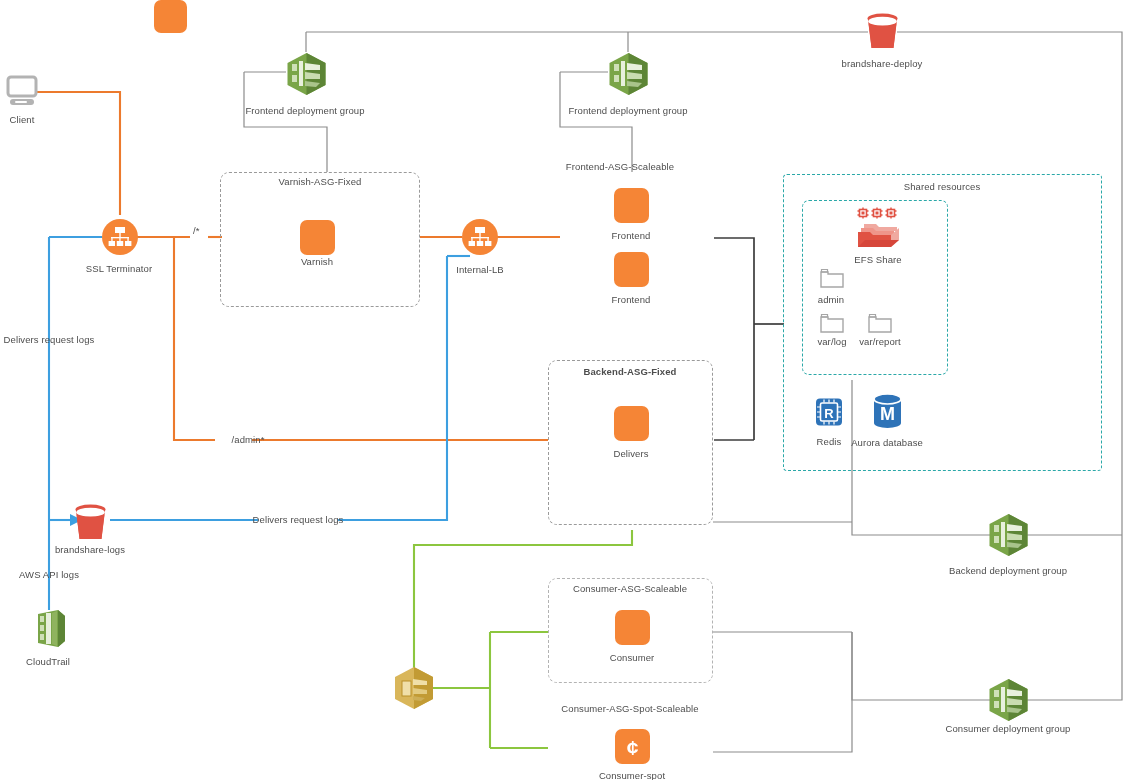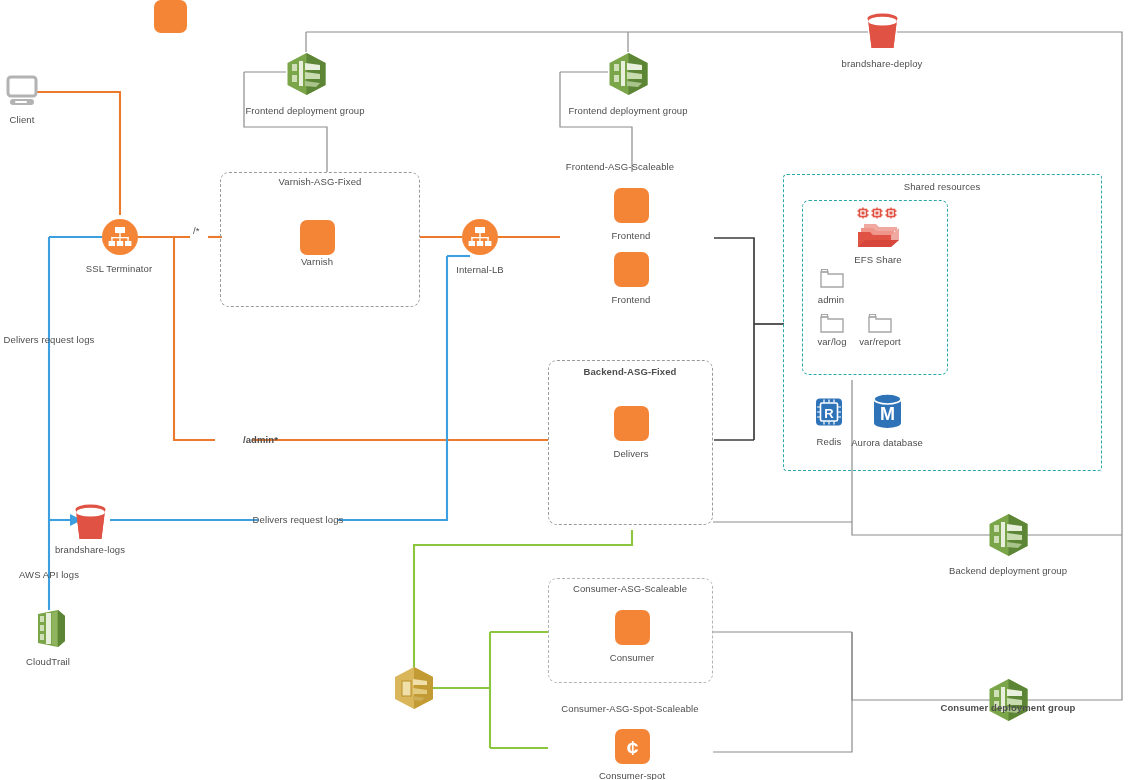--- a/index.html
+++ b/index.html
@@ -195,21 +195,21 @@
       <path d="M20.5 1 L39.5 11 V33 L20.5 43 L1.5 33 V11 Z" fill="#7aa548"></path>
       <path d="M20.5 1 L39.5 11 V33 L20.5 43 Z" fill="#5d8536"></path>
       <rect x="6" y="12" width="5" height="7" fill="#cfe0b8"></rect>
       <rect x="6" y="23" width="5" height="7" fill="#cfe0b8"></rect>
       <rect x="13" y="9" width="4" height="25" fill="#e8f0dd"></rect>
       <path d="M19 11 L34 13 L34 18 L19 18 Z" fill="#e8f0dd"></path>
       <path d="M19 20 L34 22 L34 27 L19 27 Z" fill="#c9dcb0"></path>
       <path d="M19 29 L34 31 L30 35 L19 34 Z" fill="#a9c48b"></path>
     </svg>
   </div>
-  <div class="lbl ctr" style="left:1008px;top:702px;width:260px;font-weight:bold;">Consumer deployment group</div>
+  <div class="lbl ctr" style="left:1008px;top:723px;width:260px;">Consumer deployment group</div>
 
   <div class="ec2" style="left:300px;top:220px;width:35px;height:35px;"></div>
   <div class="lbl ctr" style="left:317px;top:256px;width:140px;">Varnish</div>
 
   <div class="lbl ctr" style="left:620px;top:161px;width:220px;">Frontend-ASG-Scaleable</div>
 
   <div class="ec2" style="left:614px;top:188px;width:35px;height:35px;"></div>
   <div class="lbl ctr" style="left:631px;top:230px;width:140px;">Frontend</div>
   <div class="ec2" style="left:614px;top:252px;width:35px;height:35px;"></div>
   <div class="lbl ctr" style="left:631px;top:294px;width:140px;">Frontend</div>
@@ -327,18 +327,18 @@
     <svg width="31" height="36" viewBox="0 0 31 36">
       <path d="M2 6 v24 a13.5 5 0 0 0 27 0 V6 Z" fill="#2e73b8"></path>
       <ellipse cx="15.5" cy="6" rx="13.5" ry="5" fill="#2e73b8"></ellipse>
       <ellipse cx="15.5" cy="6" rx="13.5" ry="5" fill="none" stroke="#ffffff" stroke-width="1.6"></ellipse>
       <text x="15.5" y="27" font-family="'Liberation Sans',sans-serif" font-size="18" font-weight="bold" fill="#ffffff" text-anchor="middle">M</text>
     </svg>
   </div>
   <div class="lbl ctr" style="left:887px;top:437px;width:150px;">Aurora database</div>
 
   <div class="lbl" style="left:193px;top:225px;width:30px;text-align:left;">/*</div>
-  <div class="lbl" style="left:218px;top:434px;width:60px;text-align:right;font-weight:bold;">/admin*</div>
+  <div class="lbl" style="left:218px;top:434px;width:60px;text-align:center;">/admin*</div>
   <div class="lbl ctr" style="left:49px;top:334px;width:180px;">Delivers request logs</div>
   <div class="lbl ctr" style="left:298px;top:514px;width:180px;">Delivers request logs</div>
   <div class="lbl ctr" style="left:49px;top:569px;width:140px;">AWS API logs</div>
 
 </div>
 
 </body></html>

